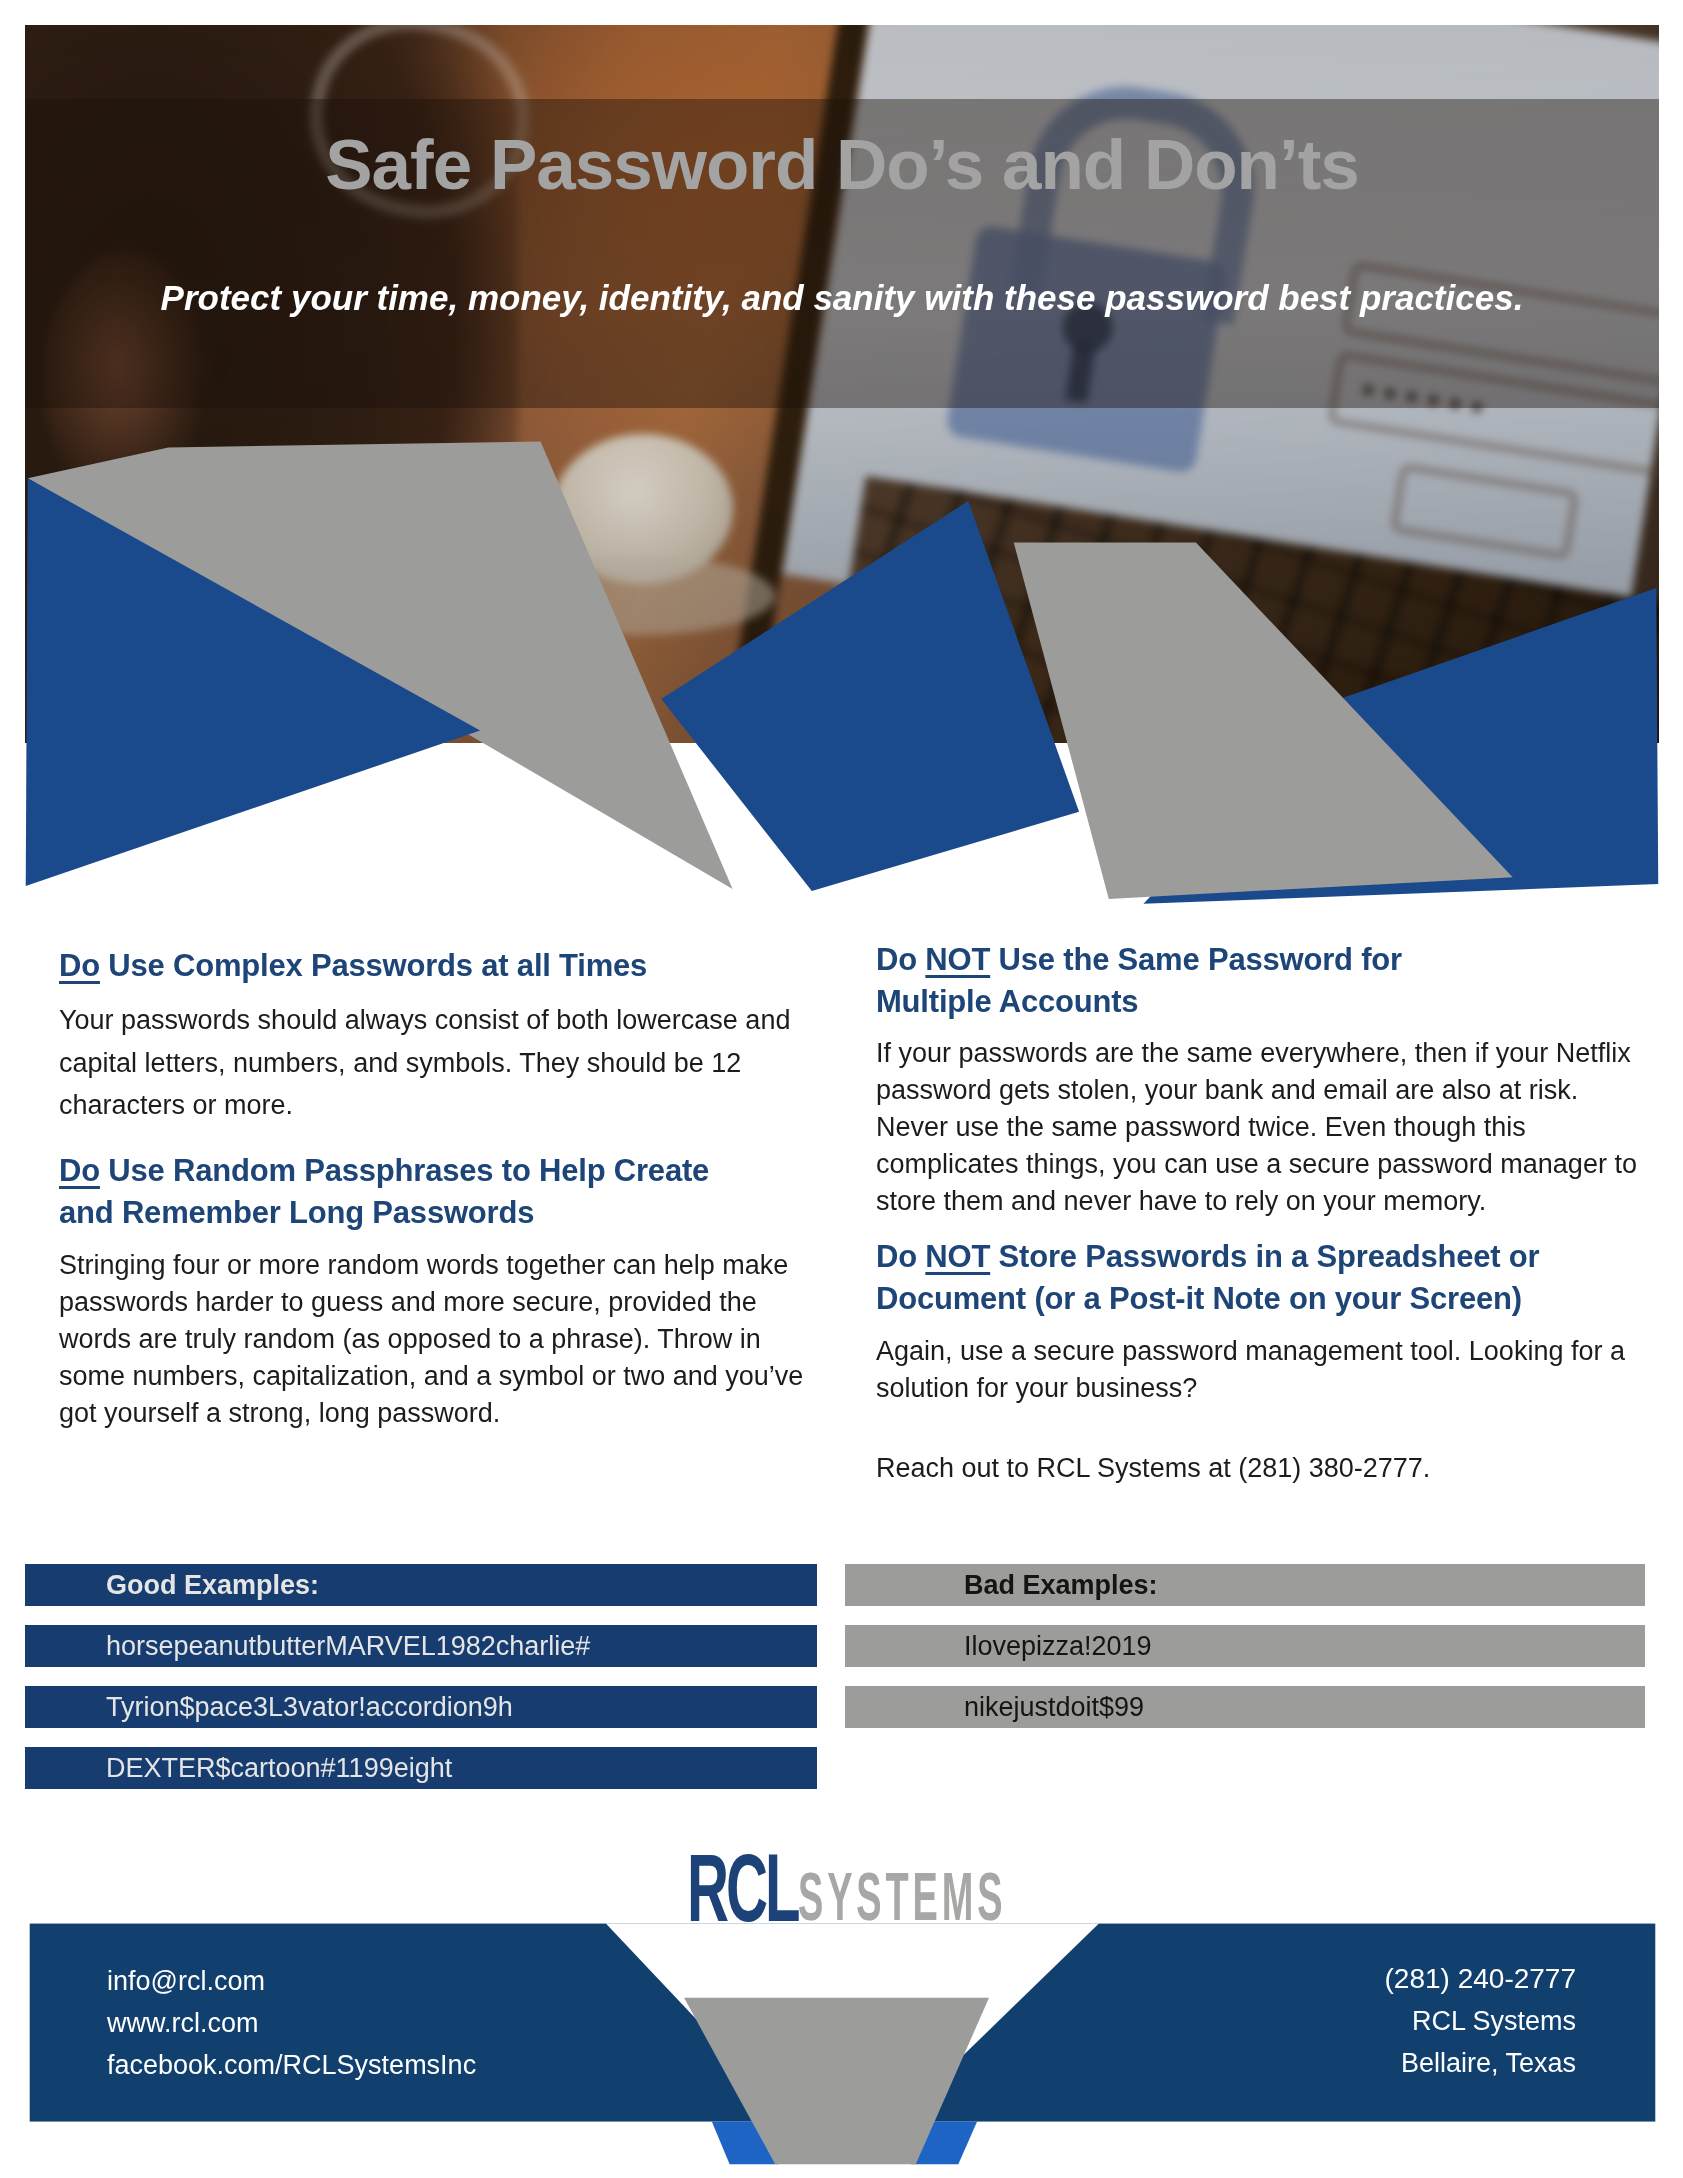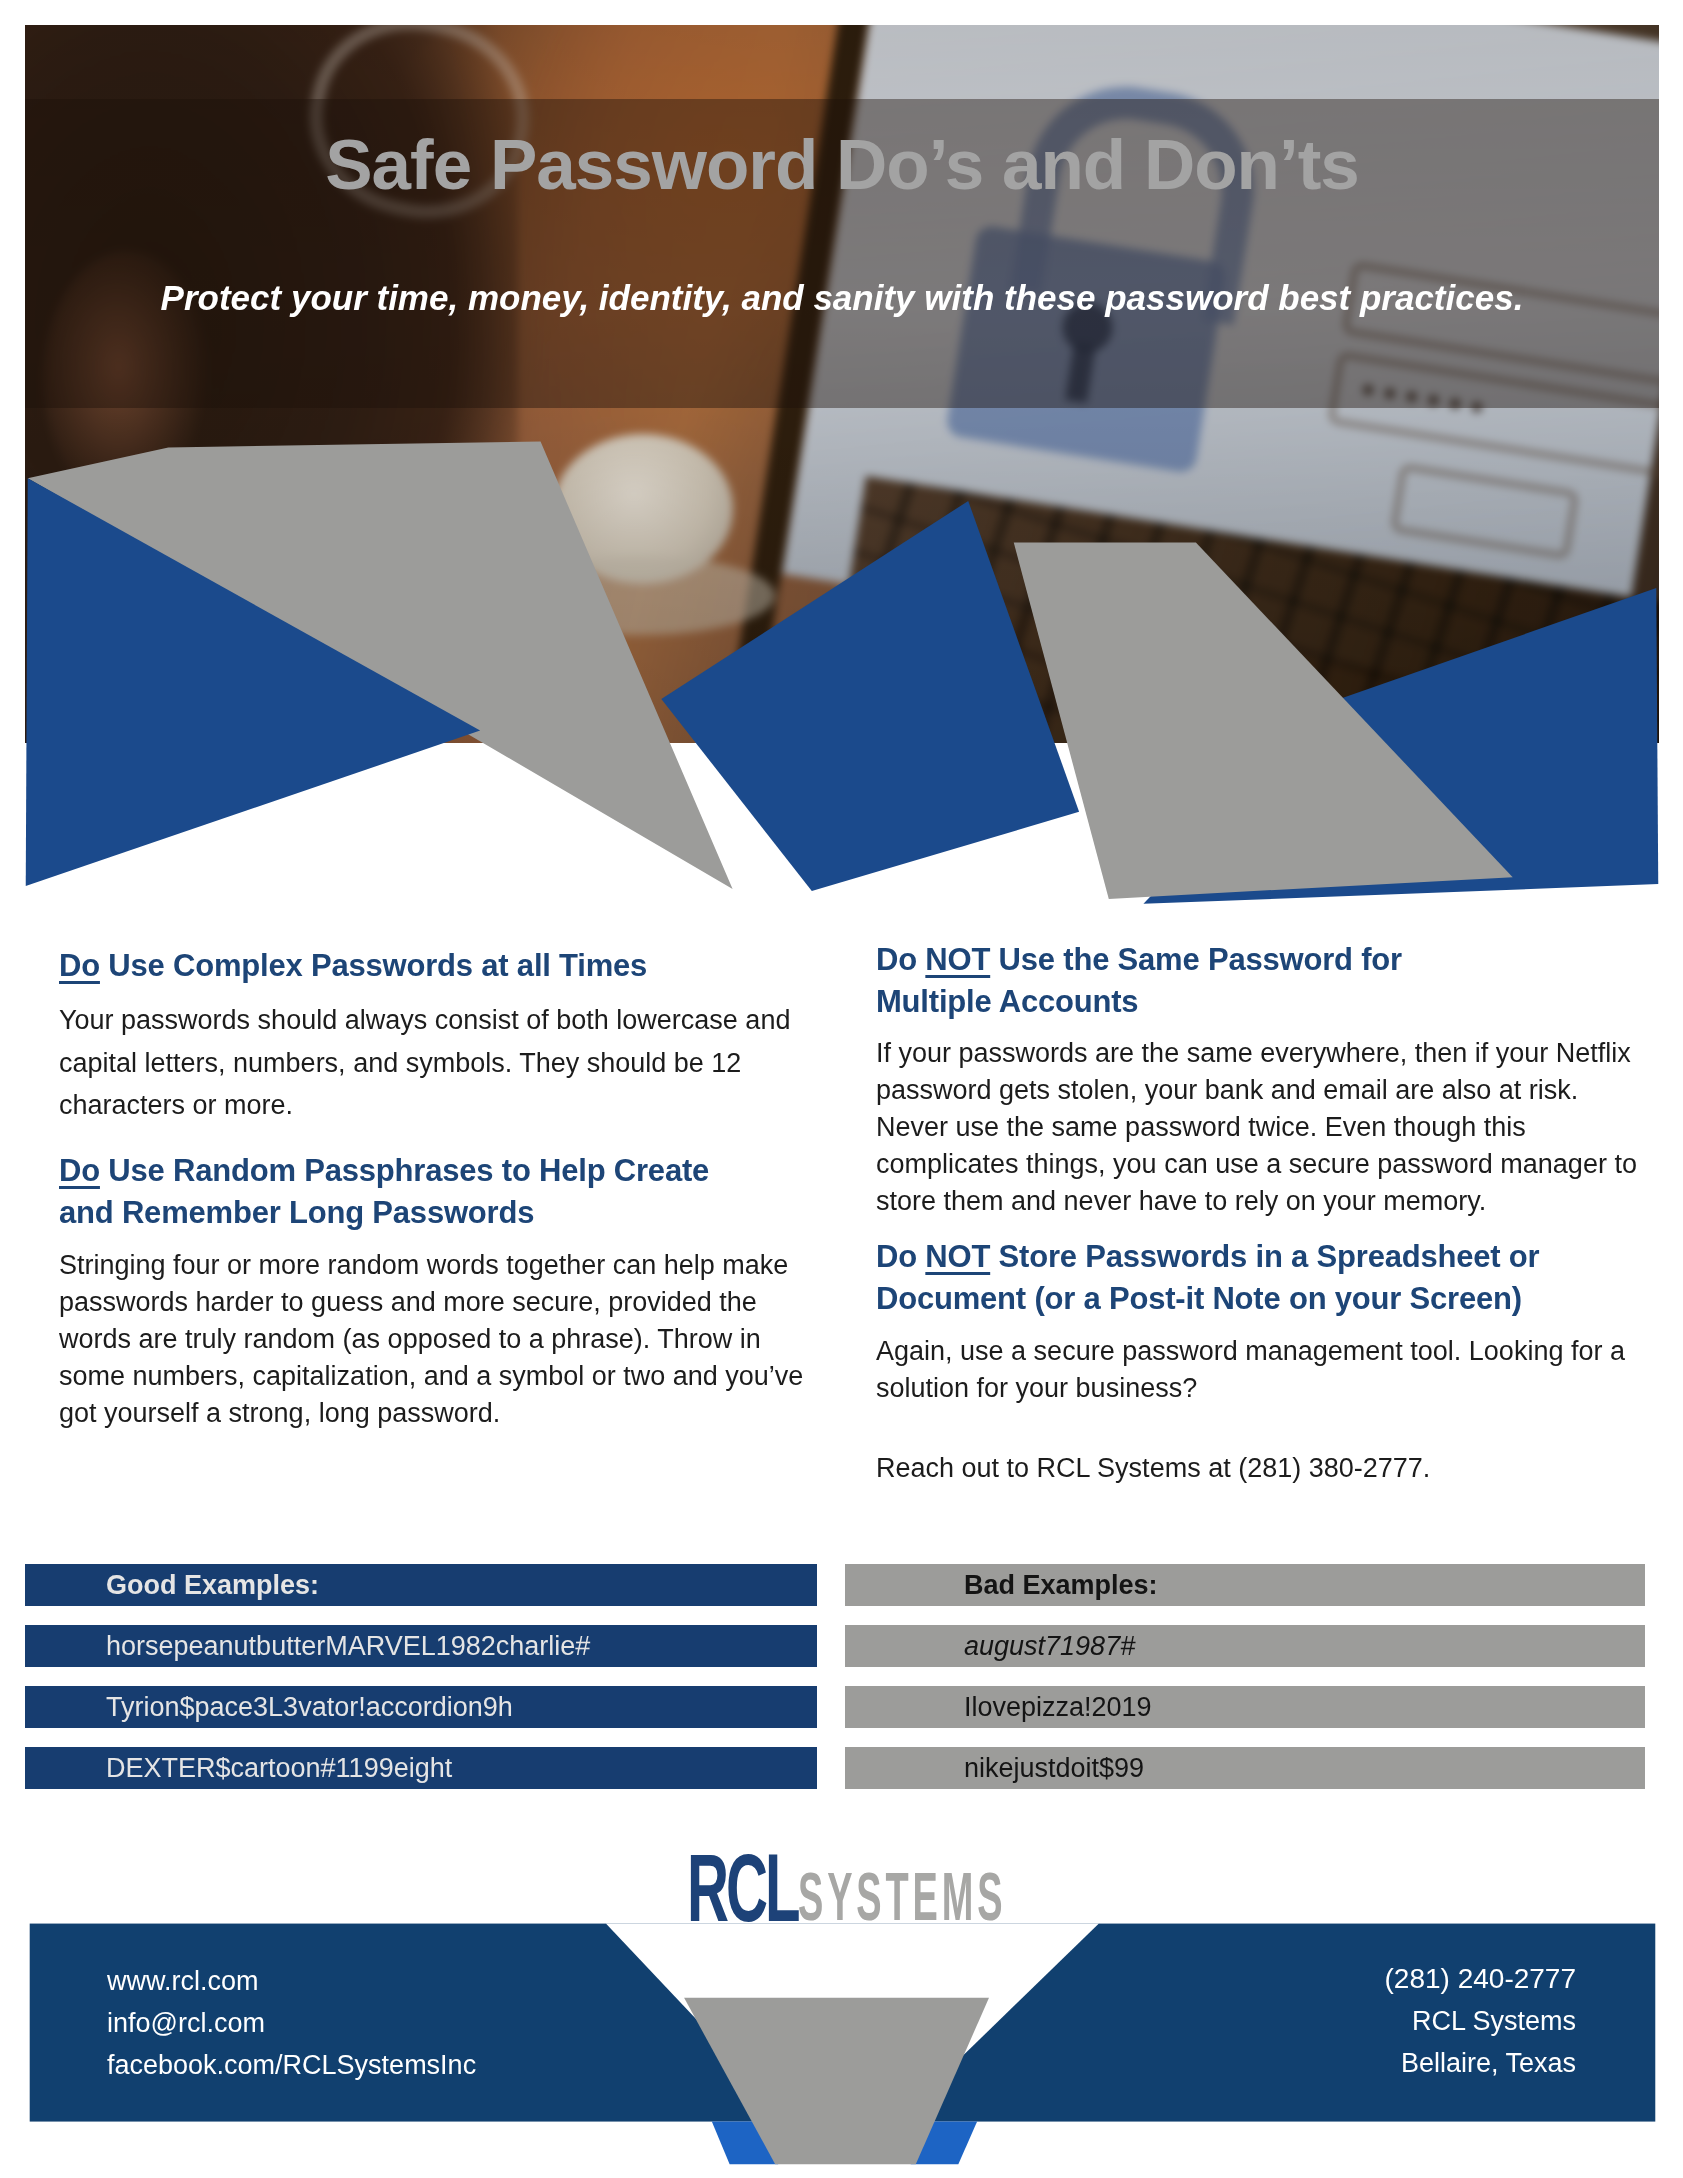--- a/index.html
+++ b/index.html
@@ -144,41 +144,40 @@
 
   <div class="bars bars-good">
     <div class="bar hdr">Good Examples:</div>
     <div class="bar">horsepeanutbutterMARVEL1982charlie#</div>
     <div class="bar">Tyrion$pace3L3vator!accordion9h</div>
     <div class="bar">DEXTER$cartoon#1199eight</div>
   </div>
 
   <div class="bars bars-bad">
     <div class="bar hdr">Bad Examples:</div>
-    <div class="bar it">august71987#</div>
     <div class="bar">Ilovepizza!2019</div>
     <div class="bar">nikejustdoit$99</div>
   </div>
 
   <div class="logo">
     <span class="logo-rcl">RCL</span>
     <span class="logo-sys">SYSTEMS</span>
   </div>
 
   <svg class="footer-shapes" viewBox="0 0 1700 2200">
     <rect x="30" y="1943" width="1642" height="200" style="fill:var(--footer_navy,#11406f)"></rect>
     <polygon points="612,1943 1110,1943 904,2143 801,2143" fill="#ffffff"></polygon>
     <polygon points="719,2143 801,2143 786,2186 737,2186" style="fill:var(--accent_blue,#1d64c4)"></polygon>
     <polygon points="904,2143 987,2143 968,2186 920,2186" style="fill:var(--accent_blue,#1d64c4)"></polygon>
     <polygon points="691,2018 999,2018 925,2186 783,2186" style="fill:var(--poly_gray,#9c9c9a)"></polygon>
   </svg>
 
   <div class="f-left">
+    <p>info@rcl.com</p>
     <p>www.rcl.com</p>
-    <p>info@rcl.com</p>
     <p>facebook.com/RCLSystemsInc</p>
   </div>
   <div class="f-right">
     <p class="ph">(281) 240-2777</p>
     <p>RCL Systems</p>
     <p>Bellaire, Texas</p>
   </div>
 
 </div>
 

